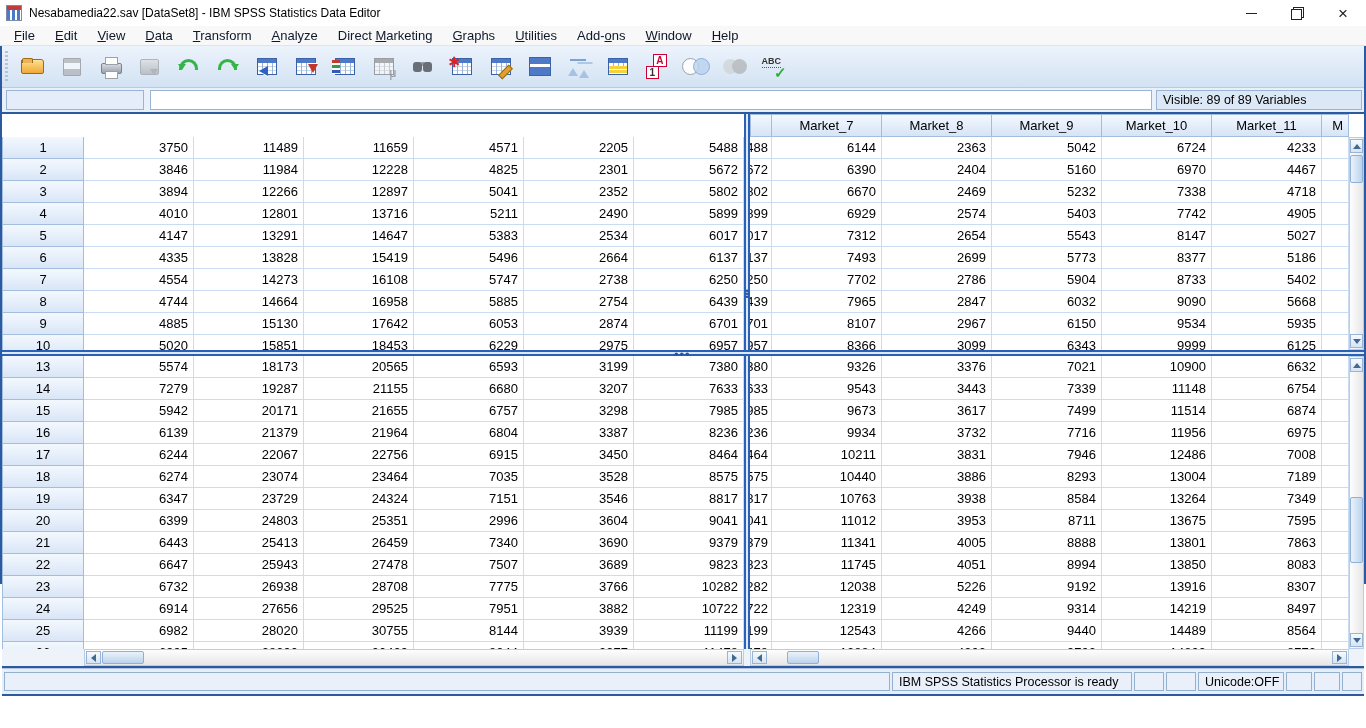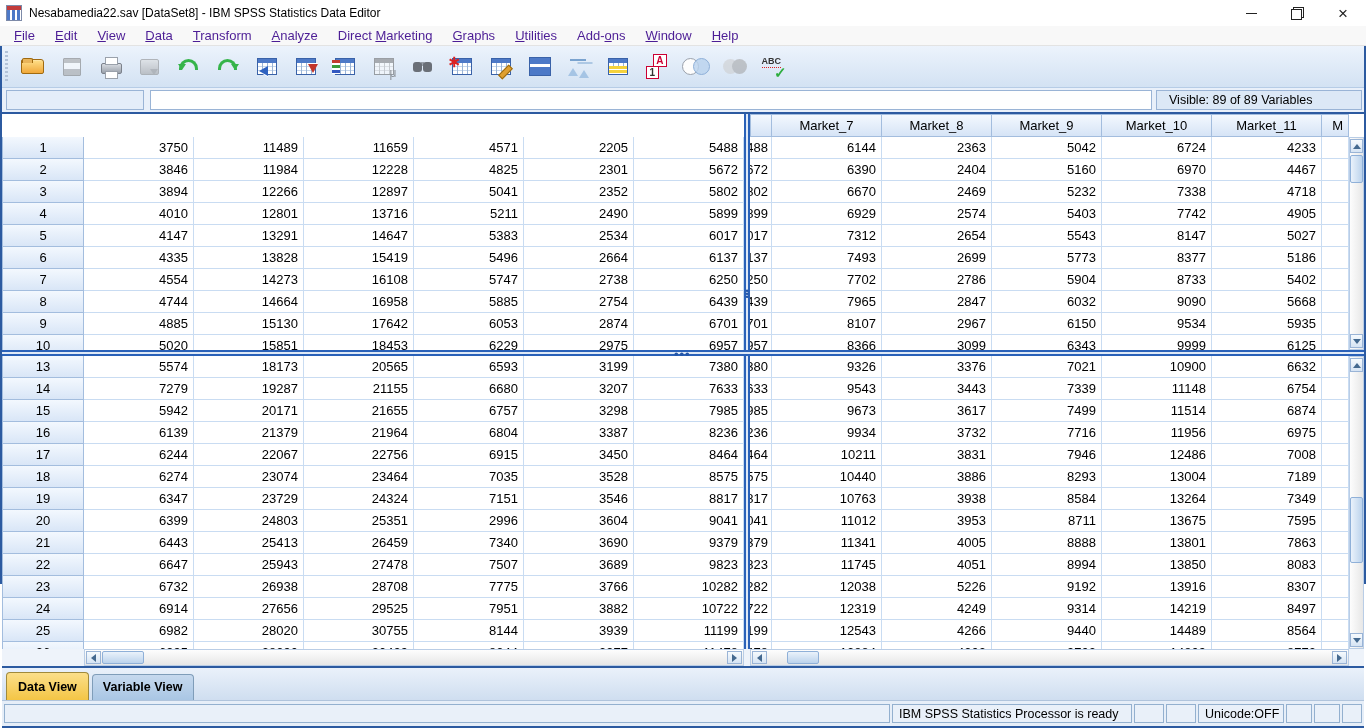--- a/index.html
+++ b/index.html
@@ -18,21 +18,21 @@
   .win-controls{margin-left:auto;display:flex;height:26px}
   .wc{width:46px;height:26px;display:flex;align-items:center;justify-content:center;color:#222}
   .wc-min::before{content:"";width:11px;height:1px;background:#222;display:block}
   .wc-restore::before{content:"";width:9px;height:9px;border:1px solid #222;display:block;
     box-shadow:2px -2px 0 -1px #fff,2px -2px 0 0 #222;transform:translate(-1px,1px)}
   .wc-close::before{content:"×";font-size:17px;line-height:1}
 
   
   .menubar{height:20px;background:#f8f8f8;display:flex;align-items:center;padding-left:4px;
     font-size:13px;flex:0 0 auto;border-bottom:1px solid #e3e3e3}
-  .mitem{padding:2px 10px;color:#4c1d95;white-space:nowrap;cursor:default}
+  .mitem{padding:2px 10px;color:#0f172a;white-space:nowrap;cursor:default}
   .mitem u{text-decoration:underline}
 
   
   .lower{flex:1 1 auto;border-left:2px solid #2c5aa0;border-right:2px solid #2c5aa0;
     display:flex;flex-direction:column;min-height:0}
 
   
   .toolbar{height:42px;background:linear-gradient(#ecf3fc,#d3e2f3);border-bottom:1px solid #b6cce6;
     display:flex;align-items:center;flex:0 0 auto}
   .tb-handle{width:7px;height:32px;margin:0 3px 0 1px;
@@ -98,21 +98,21 @@
   .ic-spell-check::before{content:"ABC";position:absolute;top:2px;left:2px;font-size:9px;font-weight:bold;color:#333;
     border-bottom:1px dotted #d22;padding-bottom:1px}
   .ic-spell-check::after{content:"✓";position:absolute;bottom:-2px;right:1px;color:#2fae3f;font-size:15px;font-weight:bold}
 
   
   .varbar{height:24px;background:#e9f0fa;display:flex;align-items:center;padding:0 2px;flex:0 0 auto}
   .cellref{width:138px;height:20px;background:#e4edf9;border:1px solid #9ab4d6;margin-left:2px}
   .celledit{flex:1 1 auto;height:20px;background:#fff;border:1px solid #9ab4d6;margin-left:6px;
     font-size:12px;padding:0 4px;color:#000}
   .visible-label{width:206px;height:20px;background:#dce8f6;border:1px solid #9ab4d6;margin-left:4px;
-    font-size:12.5px;display:flex;align-items:center;padding-left:12px;white-space:nowrap}
+    font-size:12.5px;display:flex;align-items:center;padding-left:6px;white-space:nowrap}
 
   
   .gridarea{position:relative;height:556px;flex:0 0 auto;background:#fff;
     border-top:2px solid #2c5aa0;border-bottom:2px solid #2c5aa0;overflow:hidden}
   .hdr{position:absolute;top:0;height:23px;display:grid}
   .hdr-left{left:0;width:742px;grid-template-columns:82px repeat(6,110px)}
   .hdr-right{left:748px;width:599px;grid-template-columns:22px repeat(5,110px) 27px}
   .hcell,.corner{height:23px;background:linear-gradient(#f3f8fe,#d6e4f6);border:1px solid #a3bdde;
     border-left:none;font-size:13px;display:flex;align-items:center;justify-content:center;color:#000}
   .corner{border-left:1px solid #a3bdde}
@@ -744,24 +744,20 @@
         <div class="vbtn up">
             <span class="tri-u"></span>
           </div>
         <div class="vthumb" style="top:140px;height:66px"></div>
         <div class="vbtn down">
             <span class="tri-d"></span>
           </div>
       </div>
     </div>
 
-    <div class="tabbar">
-        <div class="tab active">Data View</div>
-        <div class="tab">Variable View</div>
-      </div>
 
     <div class="statusbar">
         <div class="scell s0"></div>
         <div class="scell s1">IBM SPSS Statistics Processor is ready</div>
         <div class="scell s2"></div>
         <div class="scell s3"></div>
         <div class="scell s4">Unicode:OFF</div>
         <div class="scell s5"></div>
         <div class="scell s6"></div>
         <div class="scell s7"></div>

